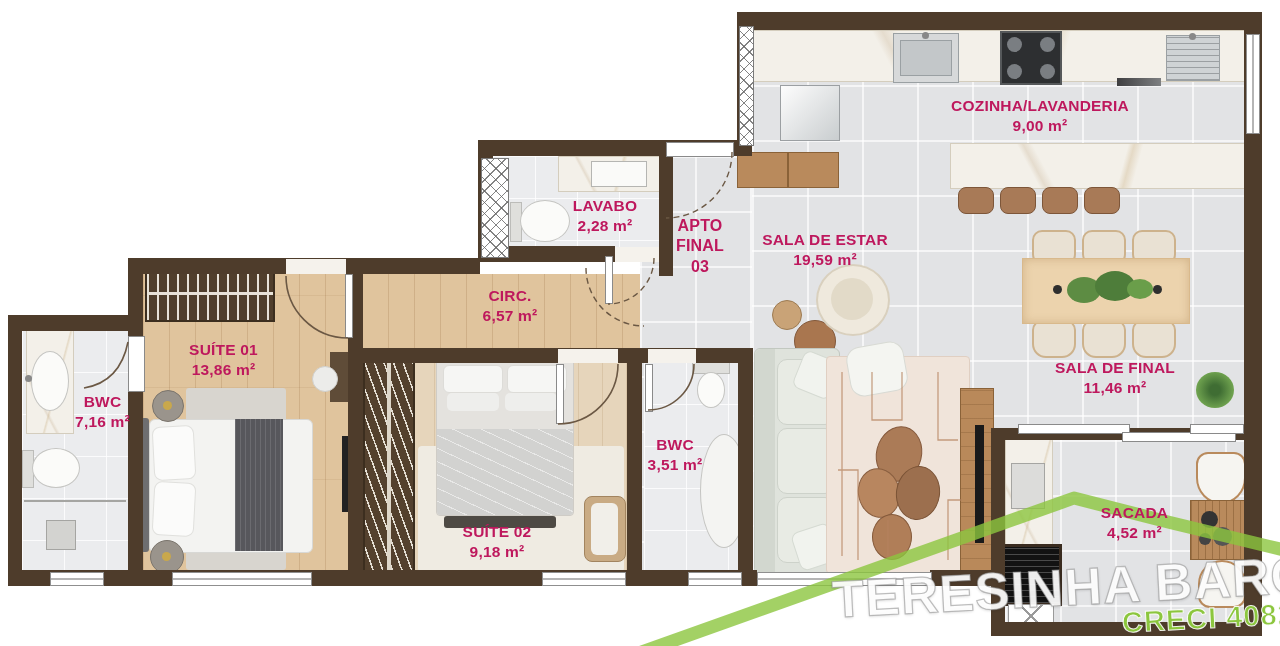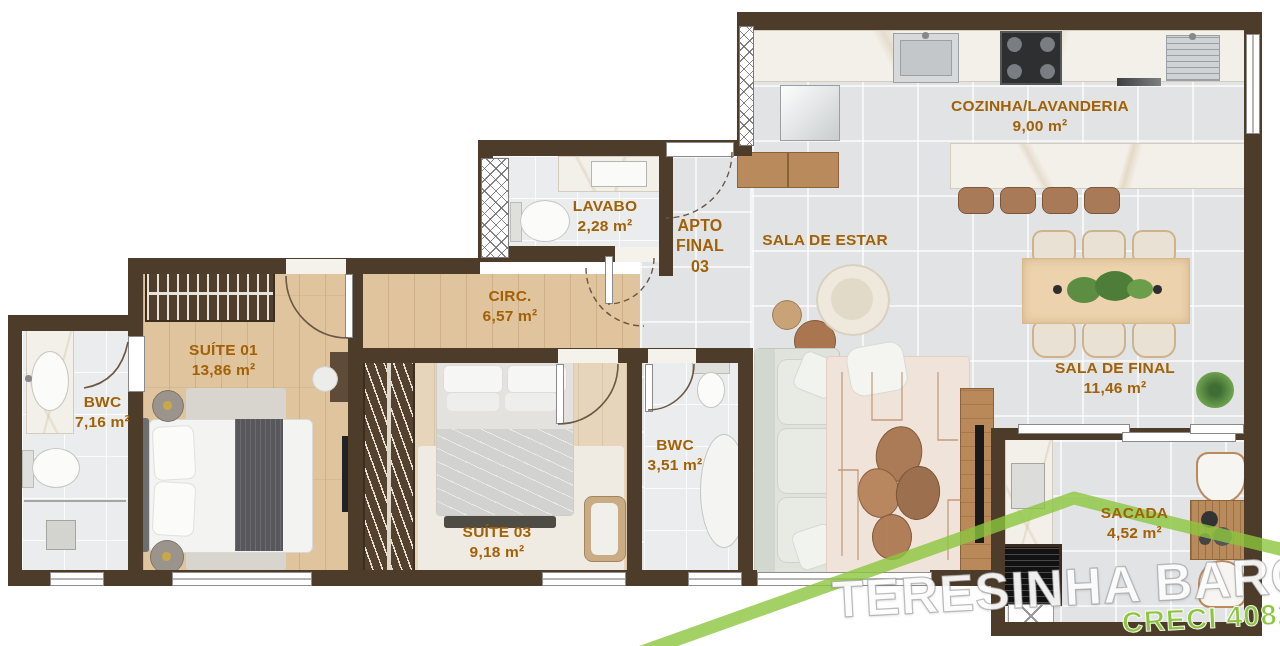--- a/index.html
+++ b/index.html
@@ -34,21 +34,21 @@
                          repeating-linear-gradient(135deg,rgba(100,100,100,.8) 0 1px,transparent 1px 8px);}
   .closet{position:absolute;background:#503e2c;z-index:5;border:2px solid #3c2e1f;
         background-image:linear-gradient(to bottom,transparent 47%,#e8e2d8 47%,#e8e2d8 52%,transparent 52%),
                          repeating-linear-gradient(90deg,#e8e2d8 0 2px,transparent 2px 10px);}
   .wardrobe{position:absolute;background:#54412e;z-index:5;border:2px solid #3c2e1f;
         background-image:linear-gradient(90deg,transparent 45%,#ddd6c9 45%,#ddd6c9 55%,transparent 55%),
                          repeating-linear-gradient(70deg,#e5dfd4 0 1.5px,transparent 1.5px 9px);}
   .chair{position:absolute;background:#e9e1d3;border:2px solid #cdb28c;border-radius:10px 10px 14px 14px;z-index:5;}
   .stool{position:absolute;background:#a87a57;border:1px solid #7d5639;border-radius:8px;z-index:6;}
   .furn{position:absolute;z-index:5;}
-  .label{position:absolute;text-align:center;color:#a16207;font-weight:700;font-size:15.5px;
+  .label{position:absolute;text-align:center;color:#be185d;font-weight:700;font-size:15.5px;
          line-height:1.28;letter-spacing:.2px;z-index:42;}
   .wm-text{position:absolute;font-weight:700;white-space:nowrap;z-index:45;
            color:rgba(255,255,255,.93);-webkit-text-stroke:1.2px rgba(140,140,140,.55);
            text-shadow:0 1px 3px rgba(0,0,0,.18);transform:rotate(-3deg);}
   .wm-creci{position:absolute;font-weight:700;white-space:nowrap;z-index:45;color:#8cc63e;
            -webkit-text-stroke:1px rgba(255,255,255,.9);transform:rotate(-3deg);}
 </style>
 </head>
 <body>
 
@@ -270,35 +270,36 @@
   <div>LAVABO</div>
   <div>2,28 m²</div>
 </div>
 <div class="label" style="left:660px;top:216px;width:80px;font-size:16px;">
   <div>APTO</div>
   <div>FINAL</div>
   <div>03</div>
 </div>
 <div class="label" style="left:740px;top:230px;width:170px;">
   <div>SALA DE ESTAR</div>
+  <div>19,59 m²</div>
 </div>
 <div class="label" style="left:450px;top:286px;width:120px;">
   <div>CIRC.</div>
   <div>6,57 m²</div>
 </div>
 <div class="label" style="left:161px;top:340px;width:125px;">
   <div>SUÍTE 01</div>
   <div>13,86 m²</div>
 </div>
 <div class="label" style="left:55px;top:392px;width:95px;">
   <div>BWC</div>
   <div>7,16 m²</div>
 </div>
 <div class="label" style="left:432px;top:522px;width:130px;">
-  <div>SUÍTE 03</div>
+  <div>SUÍTE 02</div>
   <div>9,18 m²</div>
 </div>
 <div class="label" style="left:625px;top:435px;width:100px;">
   <div>BWC</div>
   <div>3,51 m²</div>
 </div>
 <div class="label" style="left:1010px;top:358px;width:210px;">
   <div>SALA DE FINAL</div>
   <div>11,46 m²</div>
 </div>

